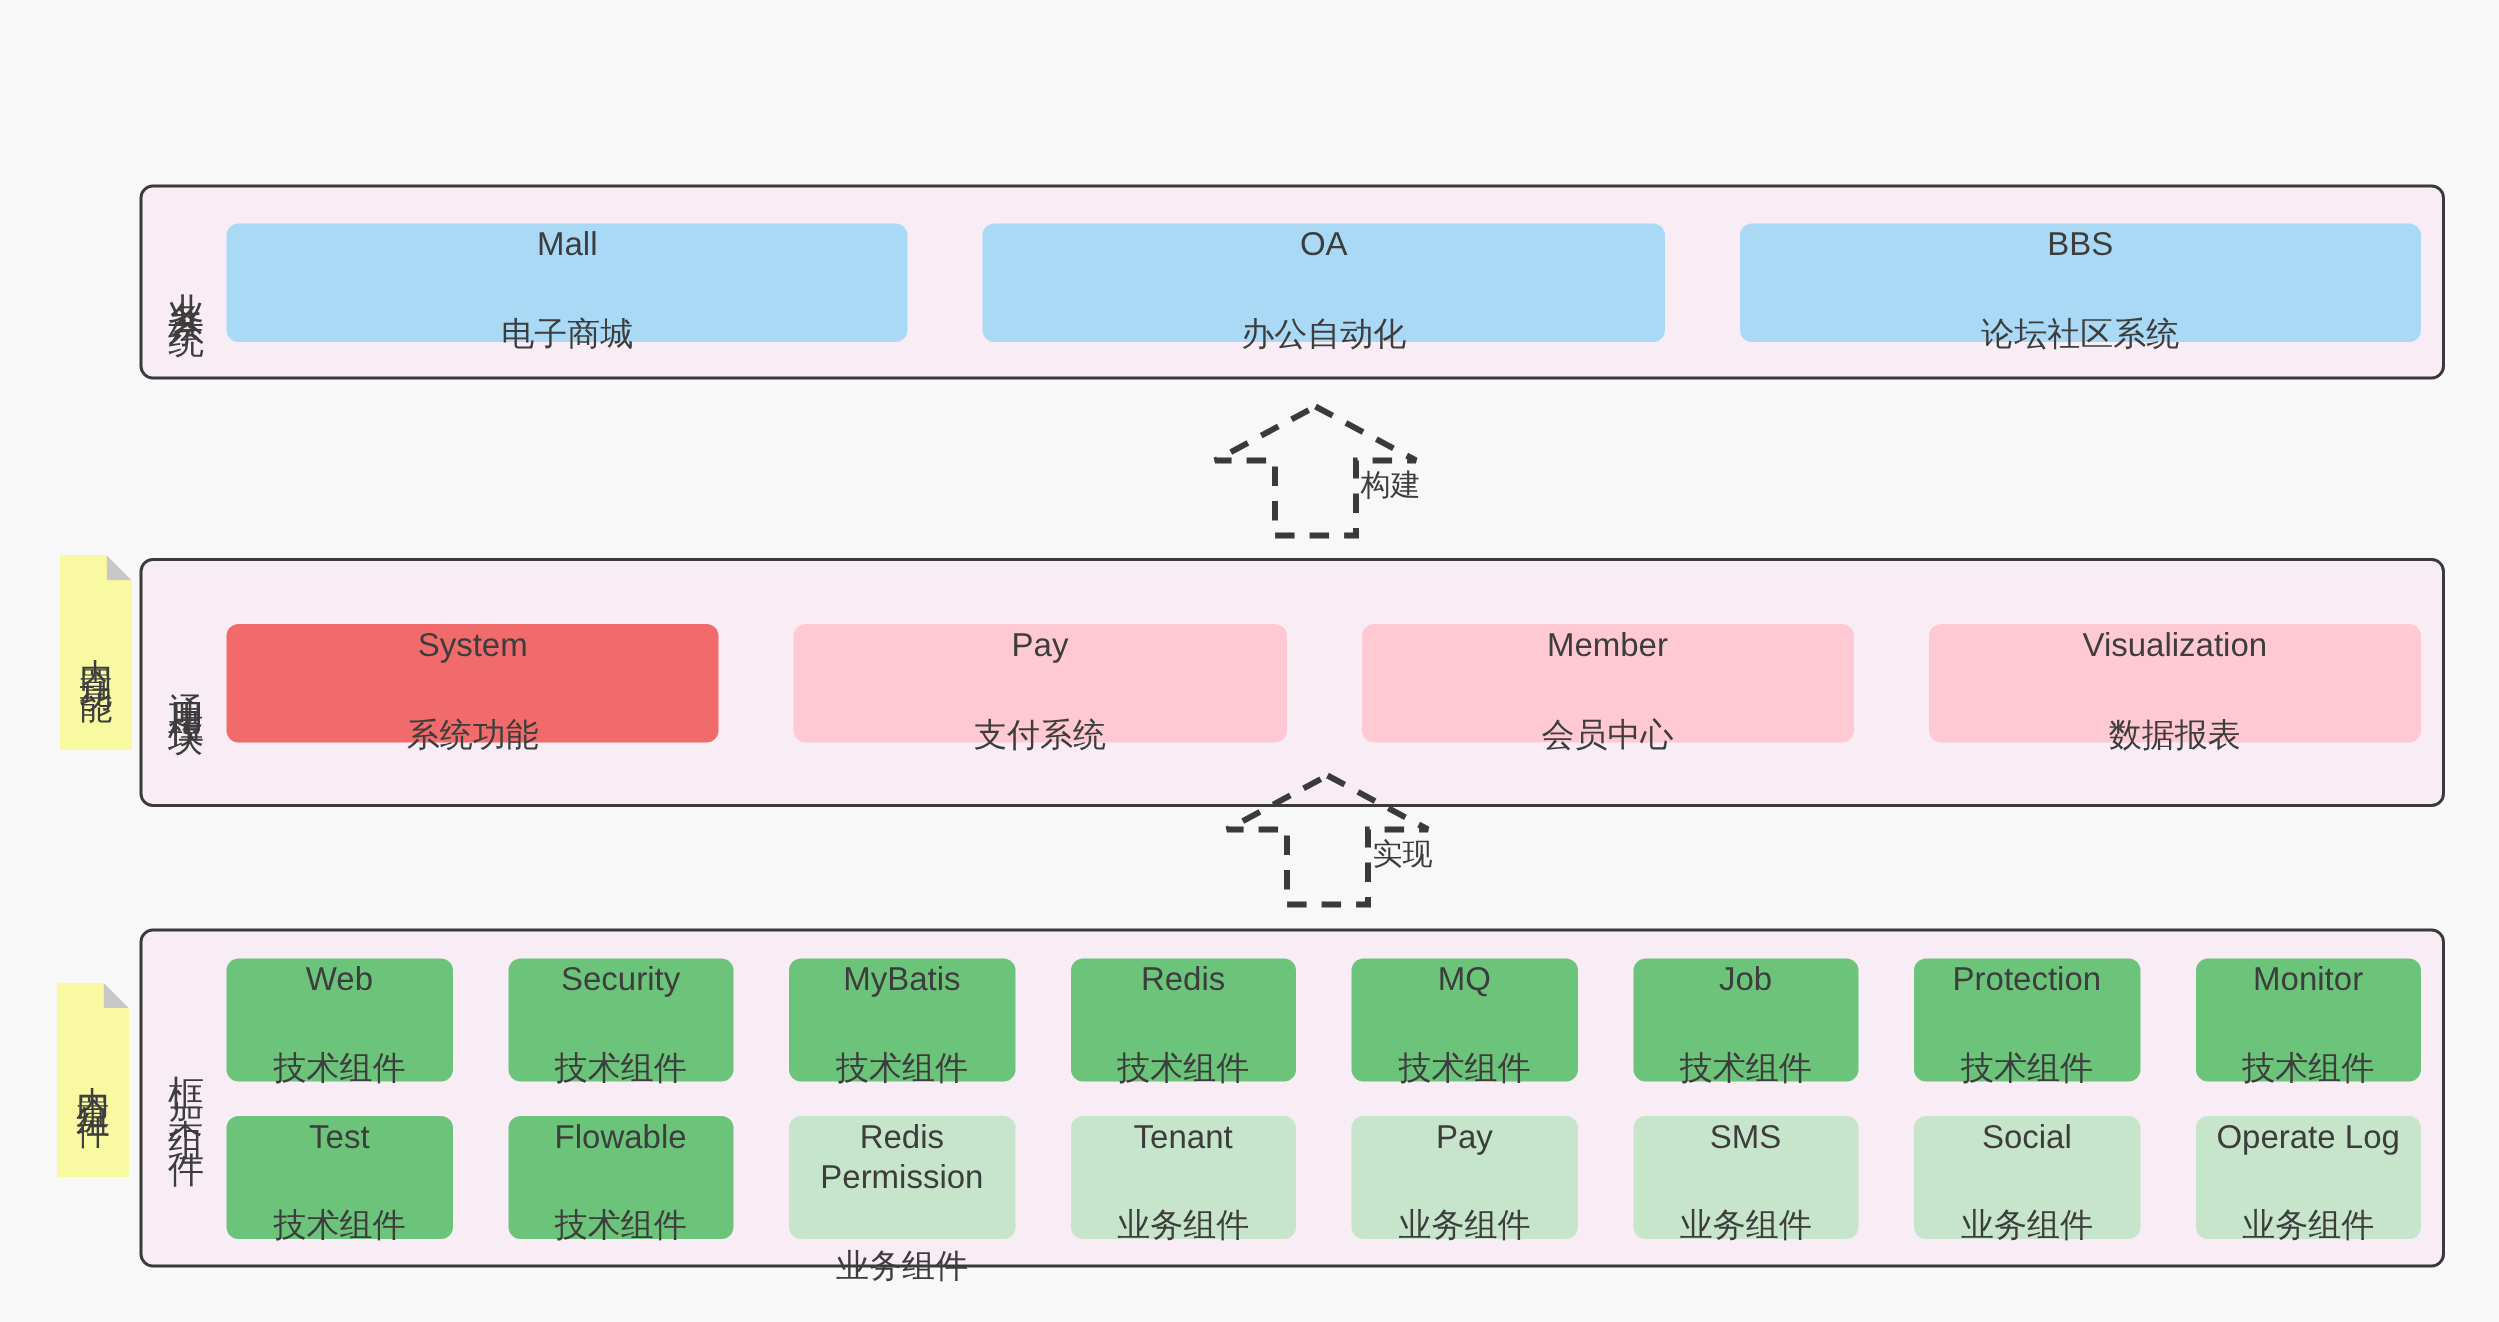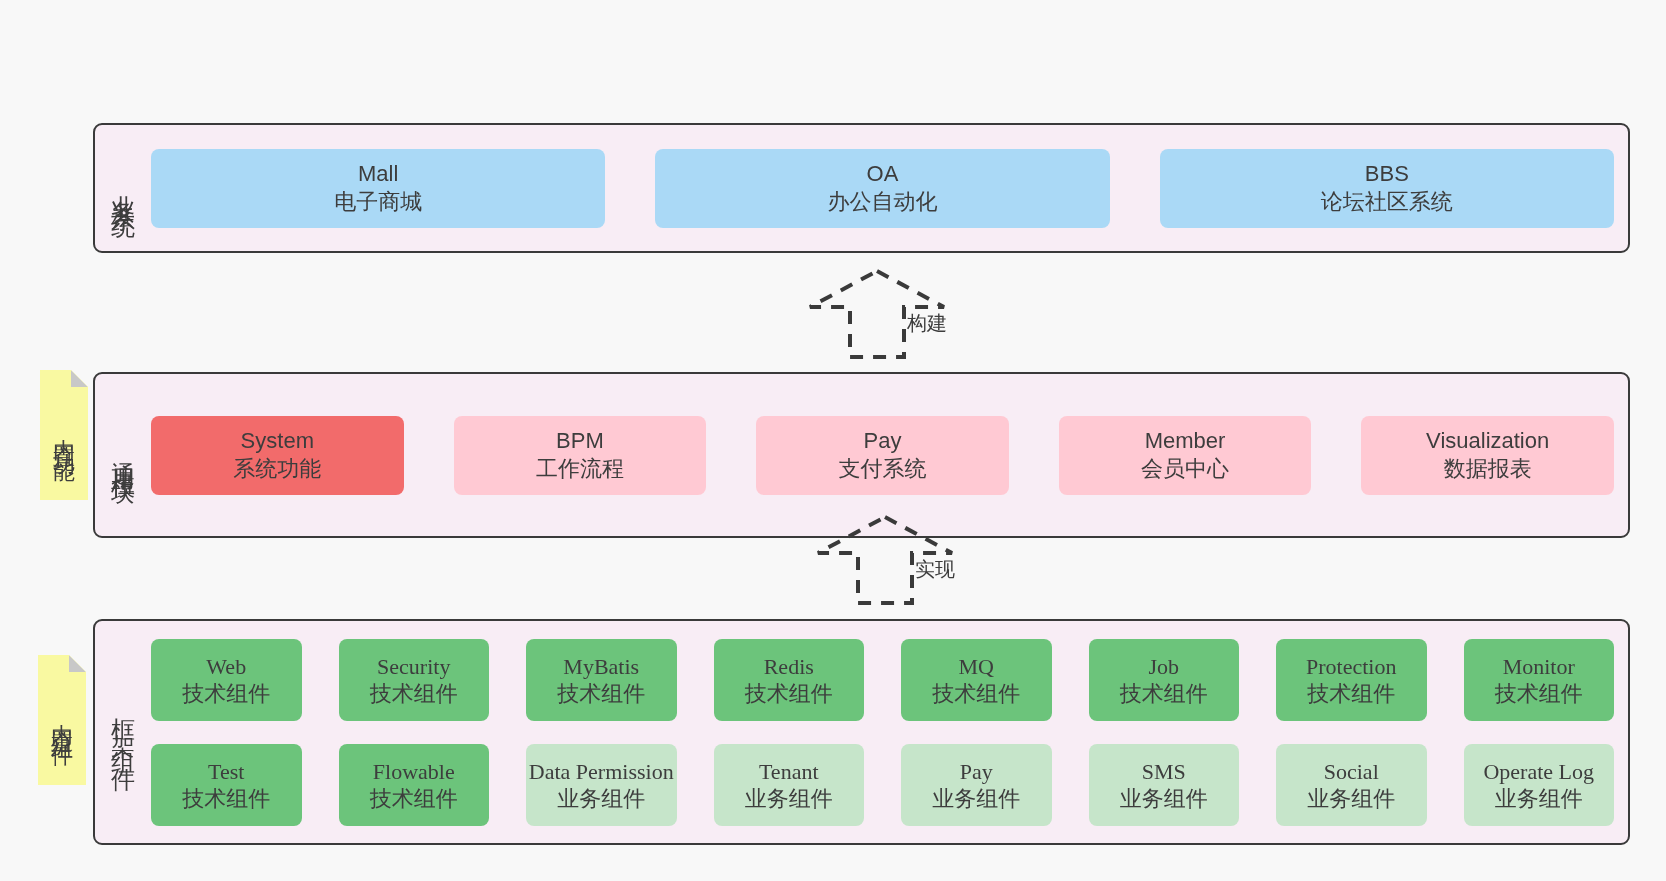--- a/index.html
+++ b/index.html
@@ -27,25 +27,25 @@
   }
   .layer.tall .vlabel{letter-spacing:17px;}
   .rows{
     flex:1;display:flex;flex-direction:column;justify-content:center;
     gap:23px;padding-right:14px;
   }
   .boxrow{display:flex;gap:50px;}
   .layer.tall .boxrow{gap:37px;}
   .box{
     flex:1;border-radius:8px;
-    display:flex;flex-direction:column;justify-content:center;align-items:center;
+    display:flex;flex-direction:column;align-items:center;
     text-align:center;height:79px;
-    font-size:22px;line-height:28px;
-  }
-  .layer.tall .box{height:82px;line-height:27px;font-family:Liberation Serif, serif;}
+    font-size:22px;line-height:28px;gap:32px;
+  }
+  .layer.tall .box{height:82px;line-height:27px;}
   .box.blue{background:var(--blue);}
   .box.red{background:var(--red);}
   .box.pink{background:var(--pink);}
   .box.green-dark{background:var(--greenDark);}
   .box.green-light{background:var(--greenLight);}
   .box-name,.box-desc{width:100%;}
   .note{
     position:absolute;width:48px;
     background:var(--yellow);
     clip-path:polygon(0 0,calc(100% - 17px) 0,100% 17px,100% 100%,0 100%);
@@ -108,24 +108,20 @@
   <div class="vlabel-col">
     <div class="vlabel">通用模块</div>
   </div>
   <div class="rows">
     <div class="boxrow">
         <div class="box red">
           <div class="box-name">System</div>
           <div class="box-desc">系统功能</div>
         </div>
         <div class="box pink">
-          <div class="box-name">BPM</div>
-          <div class="box-desc">工作流程</div>
-        </div>
-        <div class="box pink">
           <div class="box-name">Pay</div>
           <div class="box-desc">支付系统</div>
         </div>
         <div class="box pink">
           <div class="box-name">Member</div>
           <div class="box-desc">会员中心</div>
         </div>
         <div class="box pink">
           <div class="box-name">Visualization</div>
           <div class="box-desc">数据报表</div>
@@ -188,21 +184,21 @@
     <div class="boxrow">
         <div class="box green-dark">
           <div class="box-name">Test</div>
           <div class="box-desc">技术组件</div>
         </div>
         <div class="box green-dark">
           <div class="box-name">Flowable</div>
           <div class="box-desc">技术组件</div>
         </div>
         <div class="box green-light">
-          <div class="box-name">Data Permission</div>
+          <div class="box-name">Redis Permission</div>
           <div class="box-desc">业务组件</div>
         </div>
         <div class="box green-light">
           <div class="box-name">Tenant</div>
           <div class="box-desc">业务组件</div>
         </div>
         <div class="box green-light">
           <div class="box-name">Pay</div>
           <div class="box-desc">业务组件</div>
         </div>

